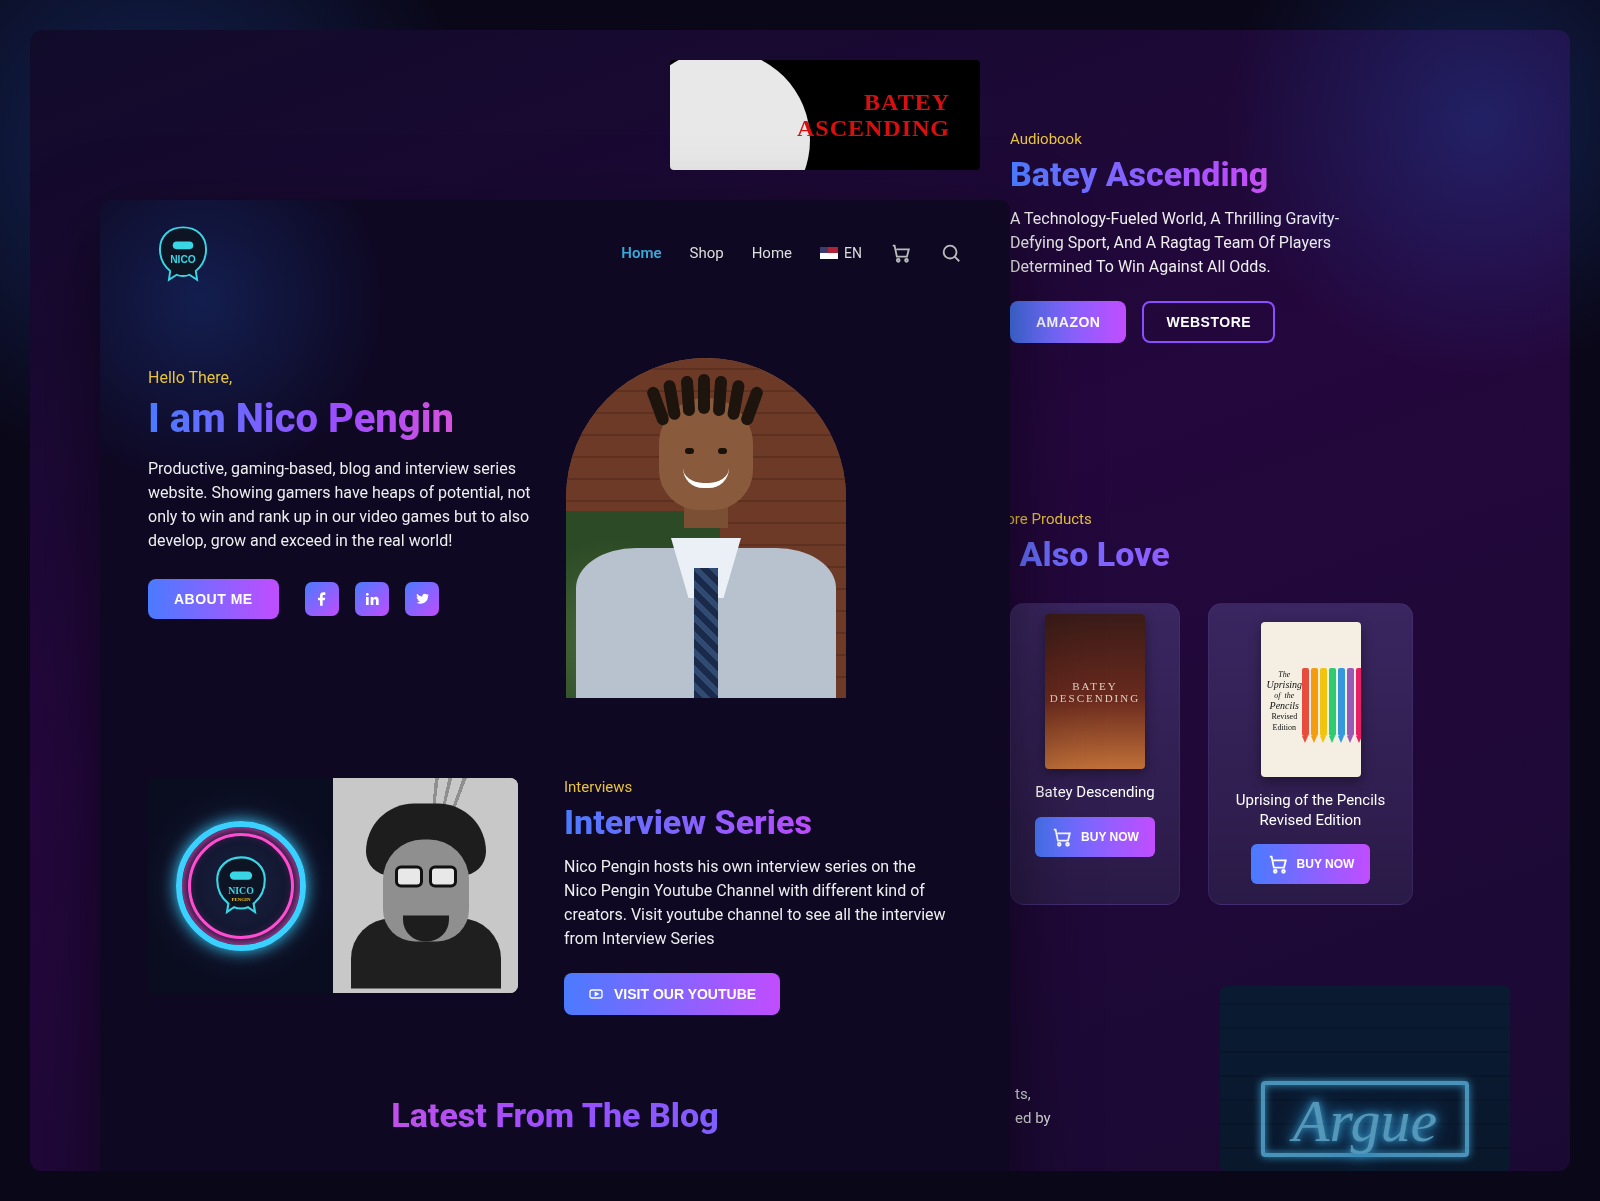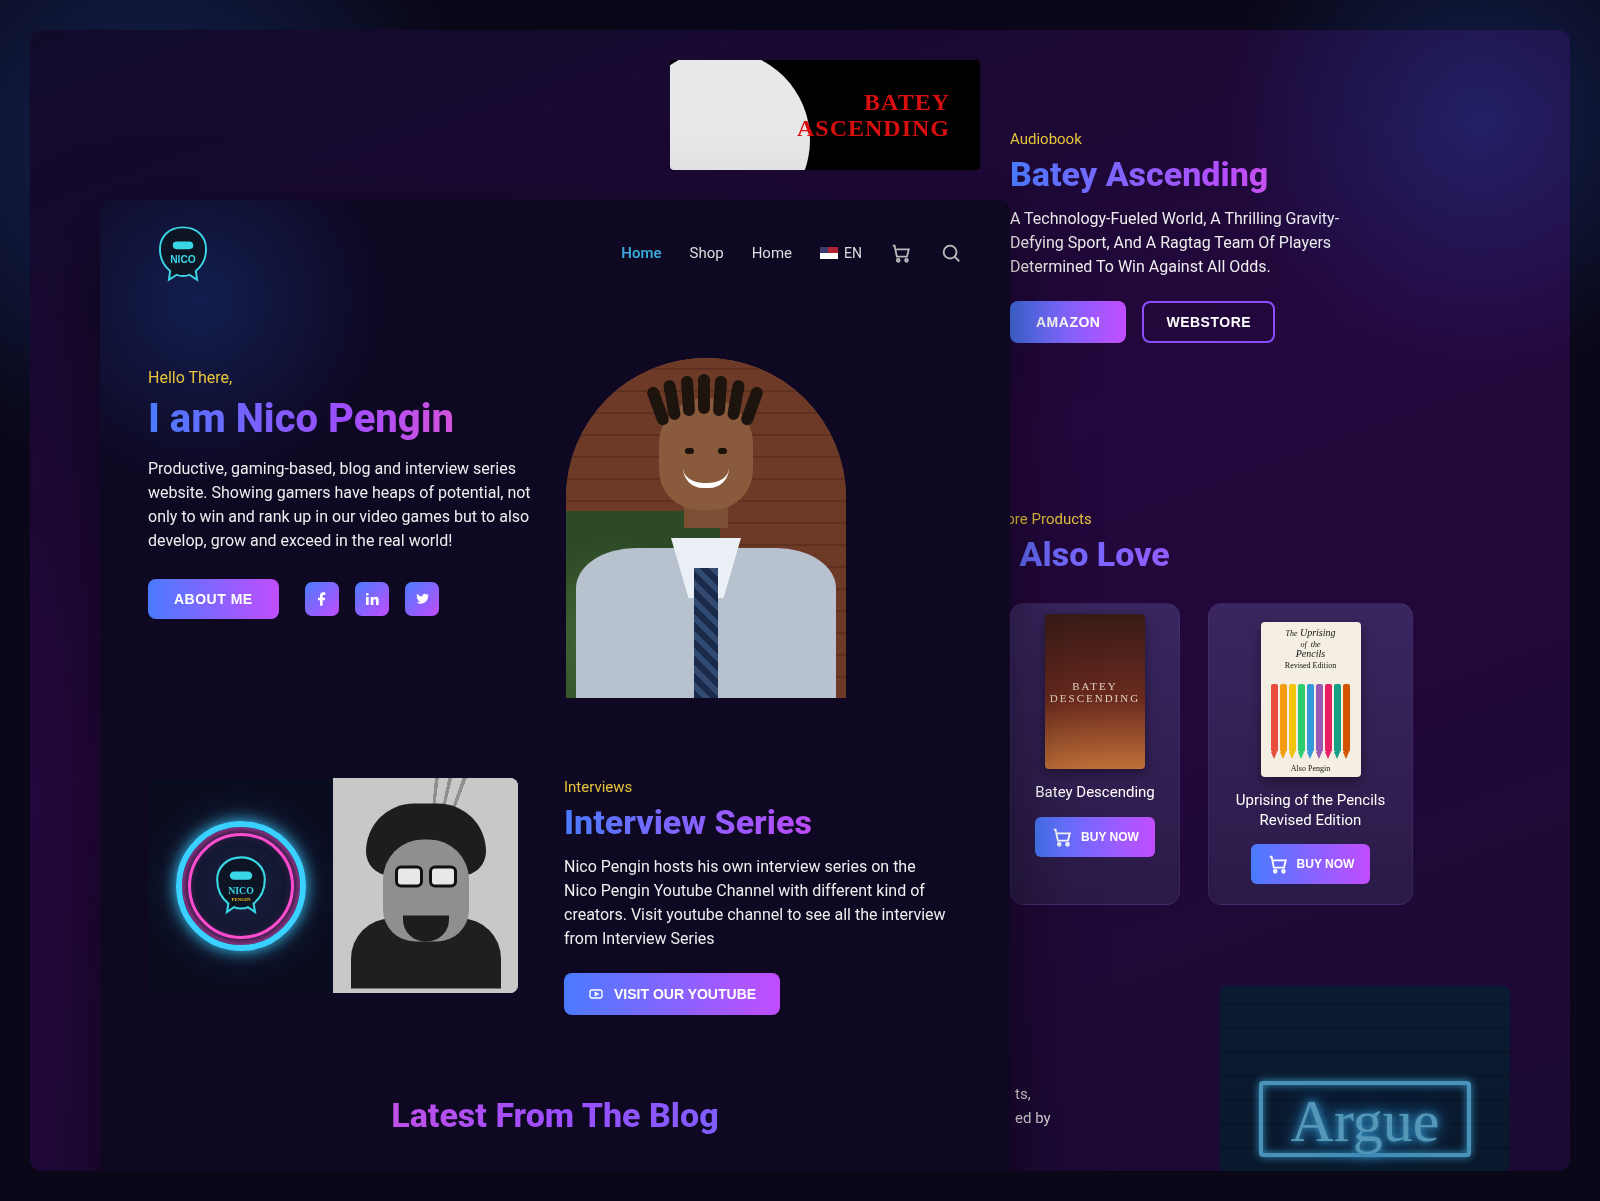--- a/index.html
+++ b/index.html
@@ -132,21 +132,21 @@
     overflow: hidden;
     box-shadow: 0 4px 12px rgba(0,0,0,0.4);
   }
   .book-thumb.batey {
     background: linear-gradient(180deg, #3a1b17 0%, #6a2a1e 55%, #c07038 100%);
     display:flex; align-items:center; justify-content:center;
   }
   .book-thumb.batey .bt {
     font-family: Georgia, serif; color: #e0cfc0; font-size: 11px; letter-spacing: 2px; text-align:center;
   }
-  .book-thumb.pencils { background: #f4efe2; display:flex; flex-direction:column; align-items:center; justify-content:space-between; padding:6px 6px 4px;}
+  .book-thumb.pencils { background: #f4efe2; display:flex; flex-direction:row; align-items:center; justify-content:space-between; padding:6px 6px 4px;}
   .pencils-title { font-family: Georgia, serif; font-style: italic; color:#111; font-size:10px; line-height:1.05; text-align:center; }
   .pencils-row { display:flex; gap:2px; padding-top: 2px;}
   .pencil { width:7px; height:68px; border-radius:2px; position:relative; }
   .pencil::after{content:"";position:absolute;bottom:-7px;left:0;border-left:3.5px solid transparent;border-right:3.5px solid transparent;border-top:7px solid currentColor;}
   .pencils-author { font-family: Georgia, serif; color:#111; font-size:8px; }
   .product-title { color:#fff; font-size: 15px; text-align:center; margin-bottom: 14px; line-height:1.3; }
   .btn-buy {
     background: linear-gradient(90deg, #4a7bff, #c14dff);
     border: none; color: #fff; font-size: 12px; font-weight: 700;
     padding: 9px 16px; border-radius: 6px; cursor: pointer;
@@ -280,21 +280,21 @@
     right: 60px; bottom: 0;
     width: 290px; height: 185px;
     background: linear-gradient(#0a1830,#091426);
     border-radius: 6px;
     overflow:hidden;
     display:flex; align-items:flex-end; justify-content:center;
     padding-bottom: 14px;
   }
   .argue-neon{
     font-family: 'Brush Script MT', cursive;
-    font-size: 60px; 
+    font-size: 60px; font-style: italic;
     color:#7cd8ff;
     text-shadow: 0 0 6px #4ac8ff, 0 0 14px #3ab8ff, 0 0 24px #2a8adf;
     border: 4px solid #6cd0ff;
     padding: 6px 28px 2px;
     box-shadow: 0 0 8px #4ac8ff, inset 0 0 8px #4ac8ff;
     border-radius:4px;
     line-height:1;
   }
   .bricks{position:absolute;inset:0;opacity:0.35;background:
     repeating-linear-gradient(0deg, #0e2038 0 22px, #091426 22px 24px),

